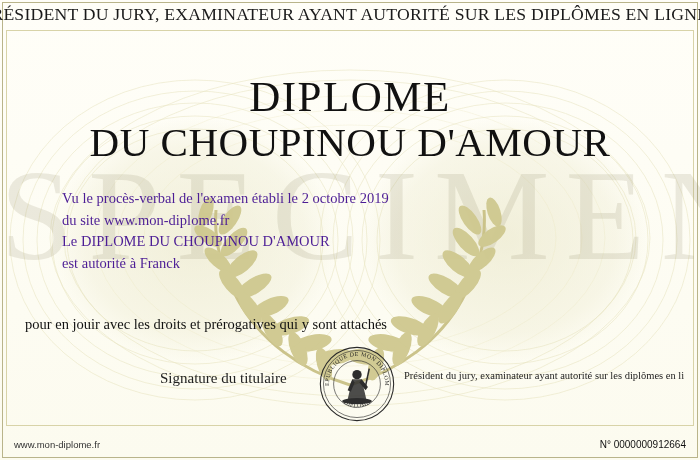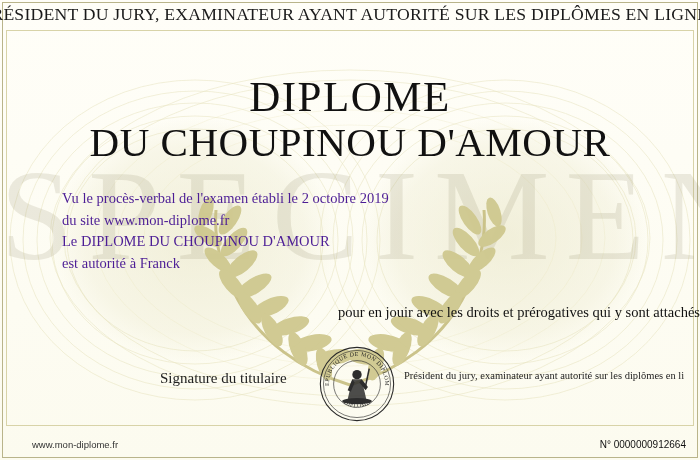--- a/index.html
+++ b/index.html
@@ -126,22 +126,22 @@
     line-height: 21.5px;
     color: #4c1d95;
   }
   .body-block div {
     white-space: nowrap;
   }
 
   .grant-line {
     position: absolute;
     left: 0; right: 0;
-    top: 304px;
-    text-align: right;
+    top: 316px;
+    text-align: left;
     font-size: 14.5px;
     color: #111;
     margin-left: 25px;
   }
 
   
   .sig-left {
     position: absolute;
     left: 160px;
     top: 370px;
@@ -164,21 +164,21 @@
     position: absolute;
     left: 318px;
     top: 345px;
     width: 78px;
     height: 78px;
   }
 
   
   .footer-left {
     position: absolute;
-    left: 32px;
+    left: 14px;
     bottom: 10px;
     font-family: "Liberation Sans", sans-serif;
     font-size: 9.5px;
     color: #333;
   }
   .footer-right {
     position: absolute;
     right: 14px;
     bottom: 10px;
     font-family: "Liberation Sans", sans-serif;

